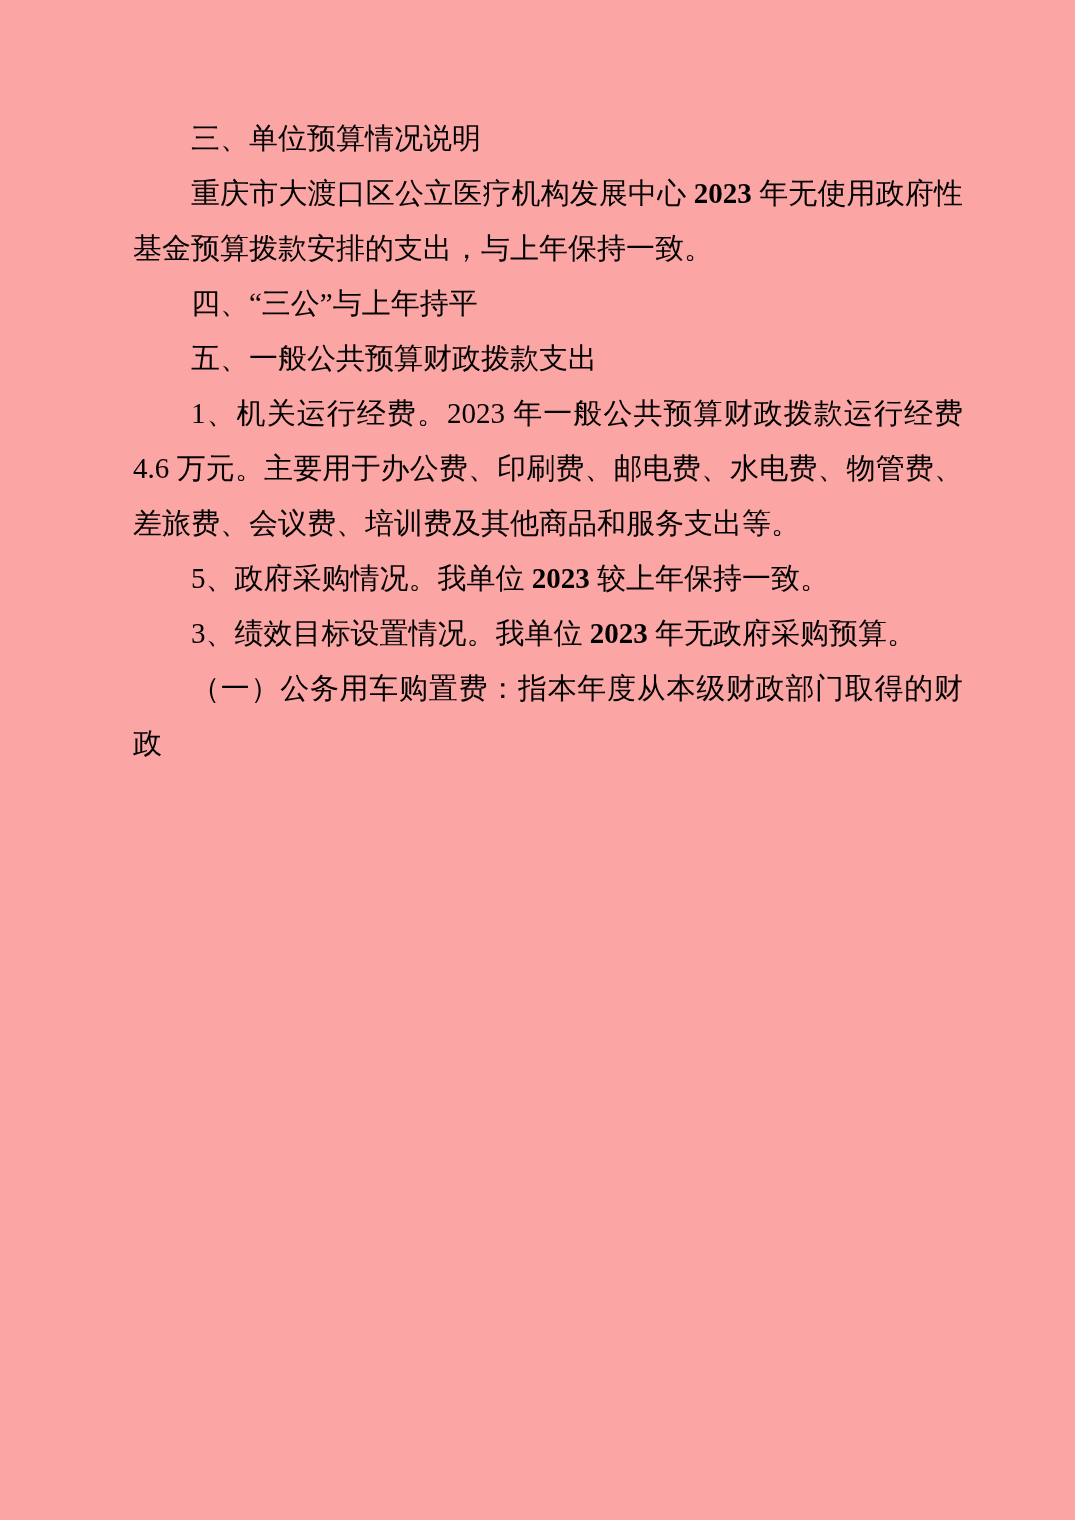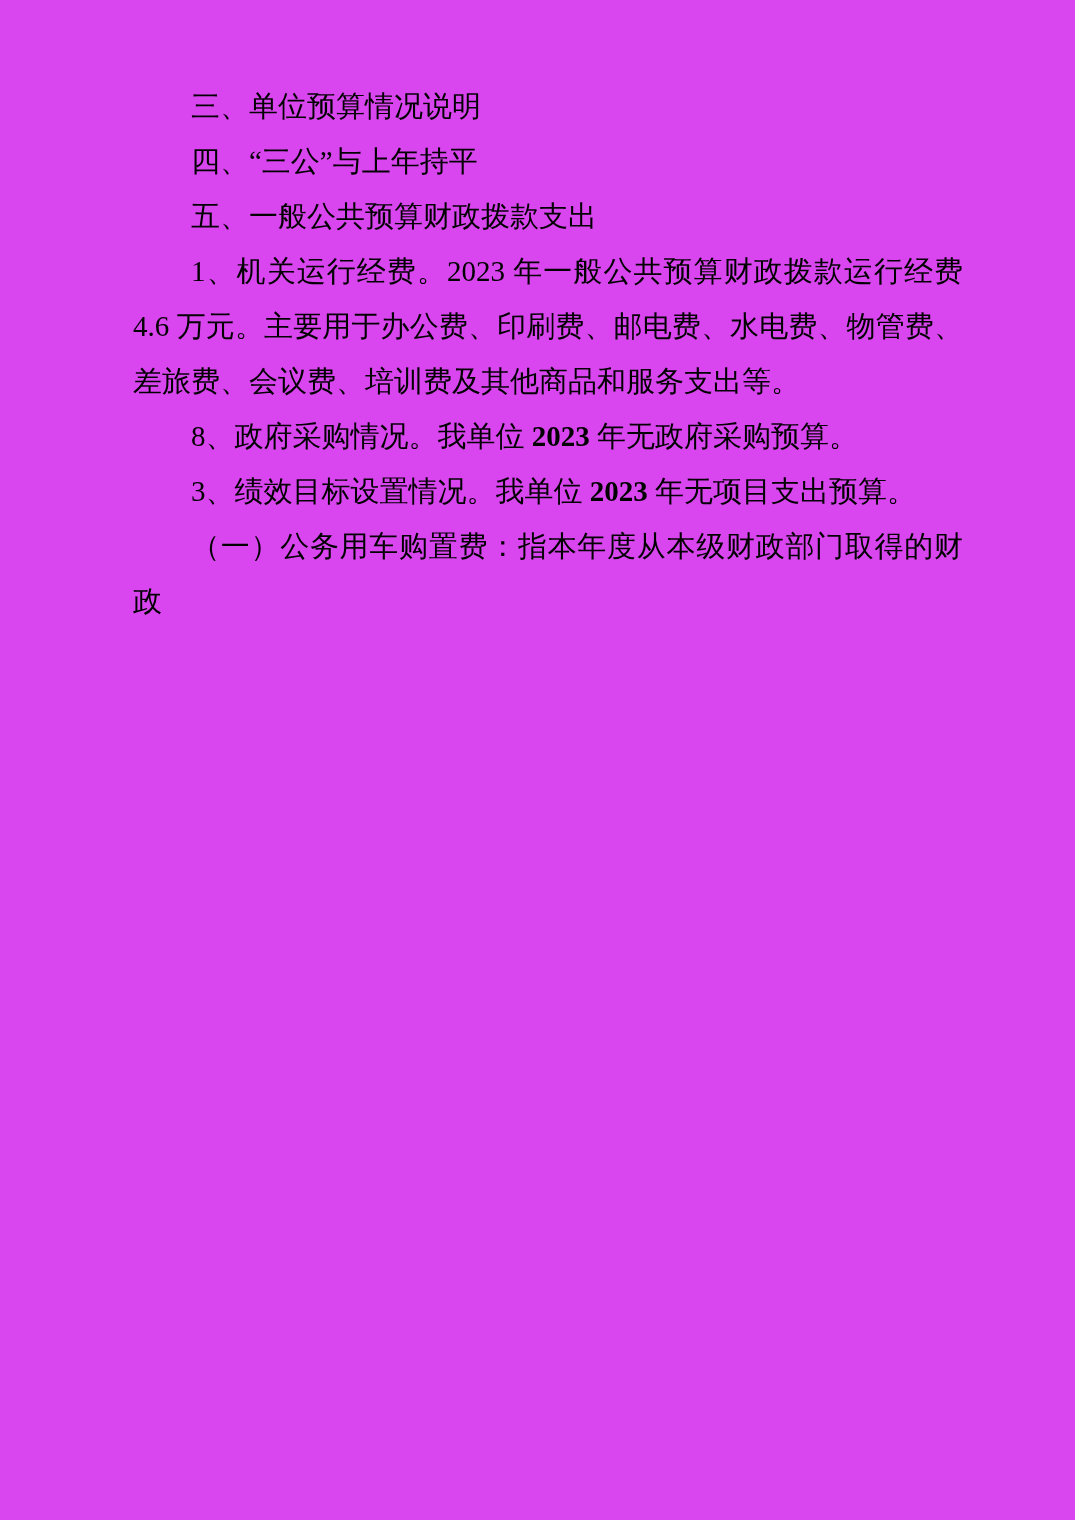--- a/index.html
+++ b/index.html
@@ -7,41 +7,42 @@
     width: 1075px;
     height: 1520px;
     background: #ffffff;
     color: #000000;
     font-family: "Liberation Serif", "DejaVu Serif", serif;
   }
   .page {
     box-sizing: border-box;
     width: 1075px;
     height: 1520px;
-    padding: 79px 112px 0 133px;
+    padding: 111px 112px 0 133px;
     overflow: hidden;
-    background: #d946ef;
+    background: #fca5a5;
   }
   .doc-body p {
     margin: 0;
     font-size: 29px;
     line-height: 55px;
     text-align: justify;
     text-indent: 2em;
     word-break: break-all;
   }
   .doc-body p.tight { line-height: 50px; }
   .doc-body span.bold { font-weight: bold; }
 </style>
 </head>
 <body>
 
 <div class="page">
   <div class="doc-body">
       <p class="heading"><span>三、单位预算情况说明</span></p>
+      <p class="body"><span>重庆市大渡口区公立医疗机构发展中心 </span><span class="bold">2023</span><span> 年无使用政府性基金预算拨款安排的支出，与上年保持一致。</span></p>
       <p class="heading"><span>四、“三公”与上年持平</span></p>
       <p class="heading"><span>五、一般公共预算财政拨款支出</span></p>
       <p class="body"><span>1、机关运行经费。2023 年一般公共预算财政拨款运行经费 4.6 万元。主要用于办公费、印刷费、邮电费、水电费、物管费、差旅费、会议费、培训费及其他商品和服务支出等。</span></p>
-      <p class="body"><span>8、政府采购情况。我单位 </span><span class="bold">2023</span><span> 年无政府采购预算。</span></p>
-      <p class="body"><span>3、绩效目标设置情况。我单位 </span><span class="bold">2023</span><span> 年无项目支出预算。</span></p>
+      <p class="body"><span>5、政府采购情况。我单位 </span><span class="bold">2023</span><span> 较上年保持一致。</span></p>
+      <p class="body"><span>3、绩效目标设置情况。我单位 </span><span class="bold">2023</span><span> 年无政府采购预算。</span></p>
       <p class="body"><span>（一）公务用车购置费：指本年度从本级财政部门取得的财政</span></p>
     </div>
 </div>
 
 </body></html>

